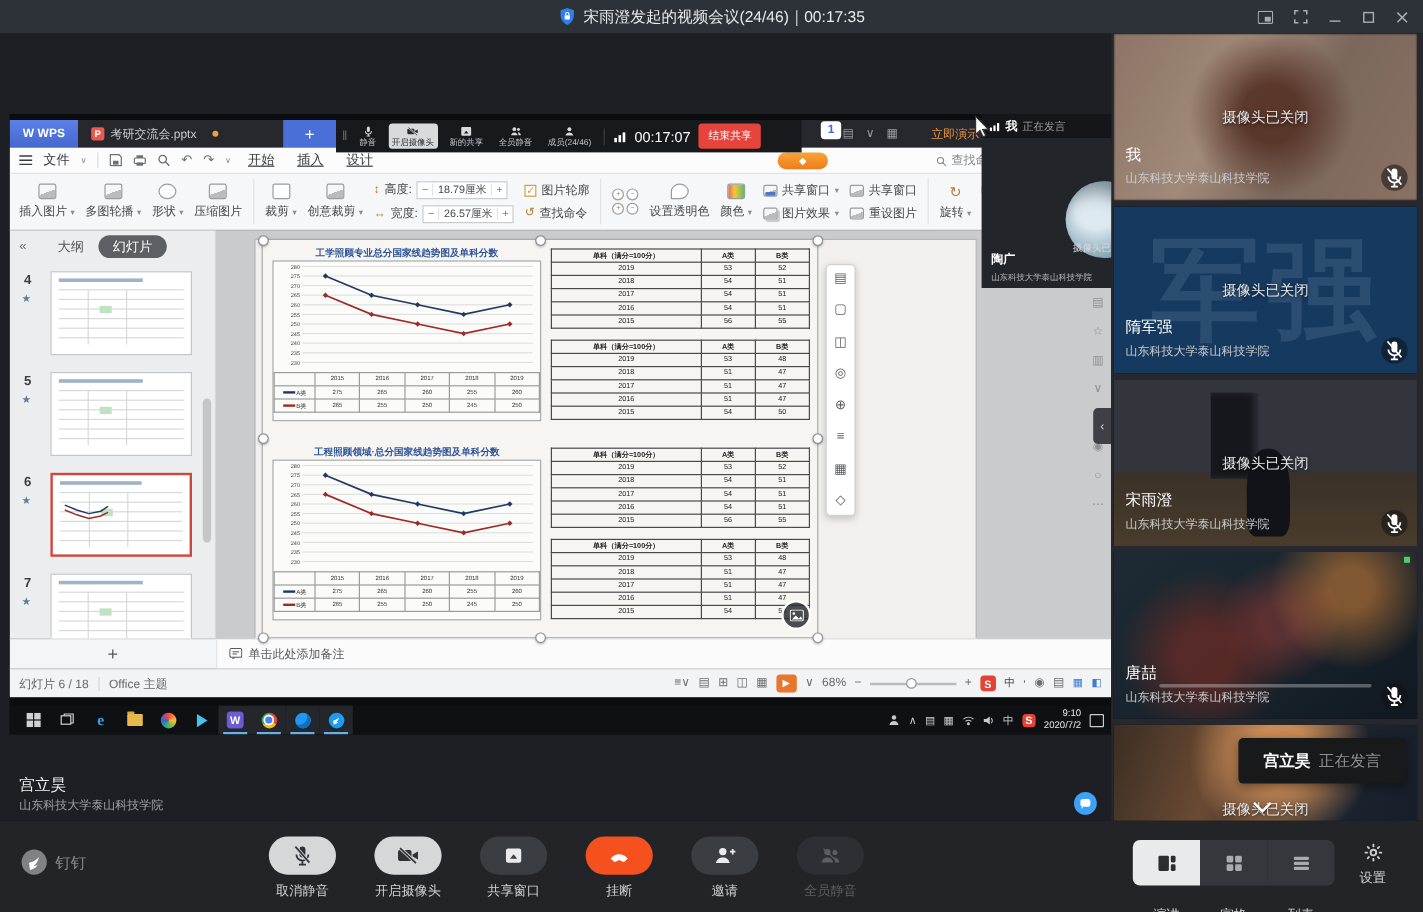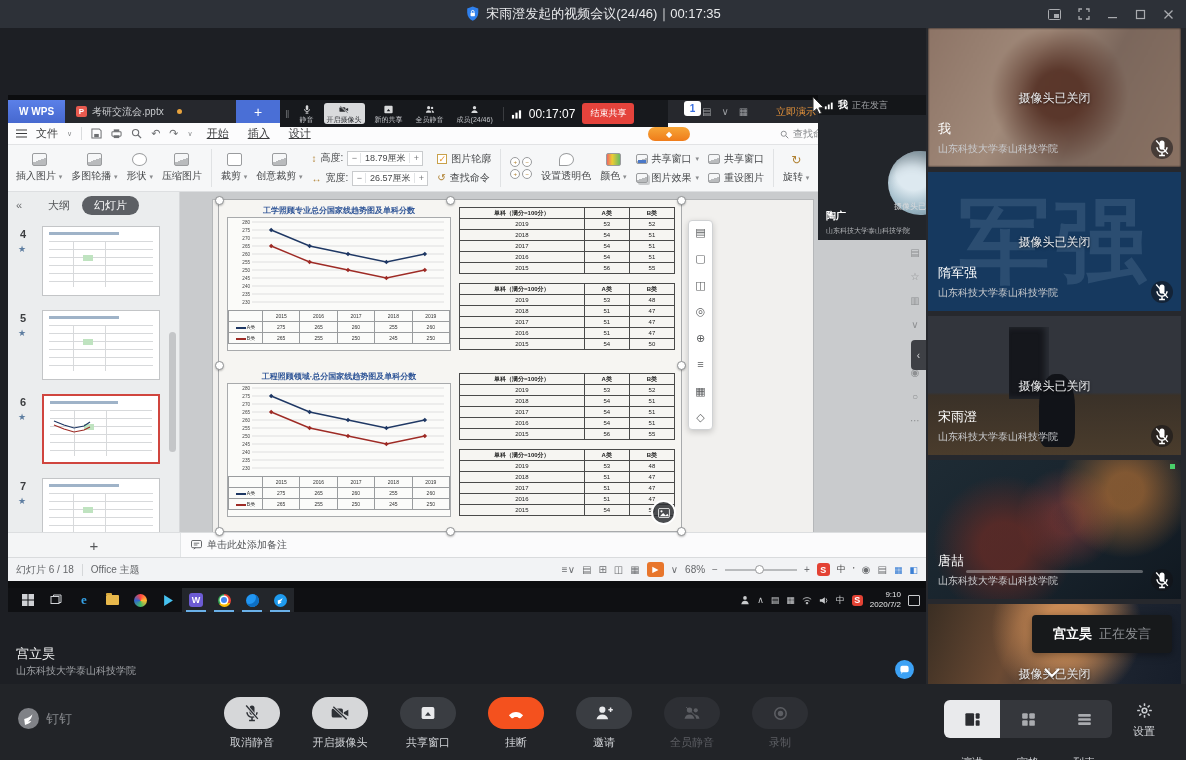--- a/index.html
+++ b/index.html
@@ -1213,29 +1213,20 @@
           <svg width="20" height="20" viewBox="0 0 24 24" fill="#5c5e63">
             <circle cx="9" cy="8.5" r="3.2"></circle>
             <path d="M3 19c.7-3.3 3-5.1 6-5.1s5.3 1.8 6 5.1z"></path>
             <circle cx="16.5" cy="8.8" r="2.5"></circle>
             <path d="M15.8 13.7c2.6.3 4.6 2 5.2 5.3h-4"></path>
             <path d="M5 5l14 13" stroke="#5c5e63" stroke-width="1.2"></path>
           </svg>
         </div>
         <div class="bb-label dim">全员静音</div>
       </div>
-      <div class="bb">
-        <div class="pill disabled">
-          <svg width="19" height="19" viewBox="0 0 24 24">
-            <circle cx="12" cy="12" r="7.2" fill="none" stroke="#5c5e63" stroke-width="2"></circle>
-            <circle cx="12" cy="12" r="3.4" fill="#5c5e63"></circle>
-          </svg>
-        </div>
-        <div class="bb-label dim">录制</div>
-      </div>
     </div>
   <div class="views" id="views">
       <div class="vcol">
         <div class="vseg active">
           <svg width="19" height="19" viewBox="0 0 24 24" fill="#2b2d31">
             <rect x="3" y="4" width="11" height="16" rx="1.5"></rect>
             <rect x="16" y="4" width="5" height="7" rx="1.5"></rect>
             <rect x="16" y="13" width="5" height="7" rx="1.5"></rect>
           </svg>
         </div>

